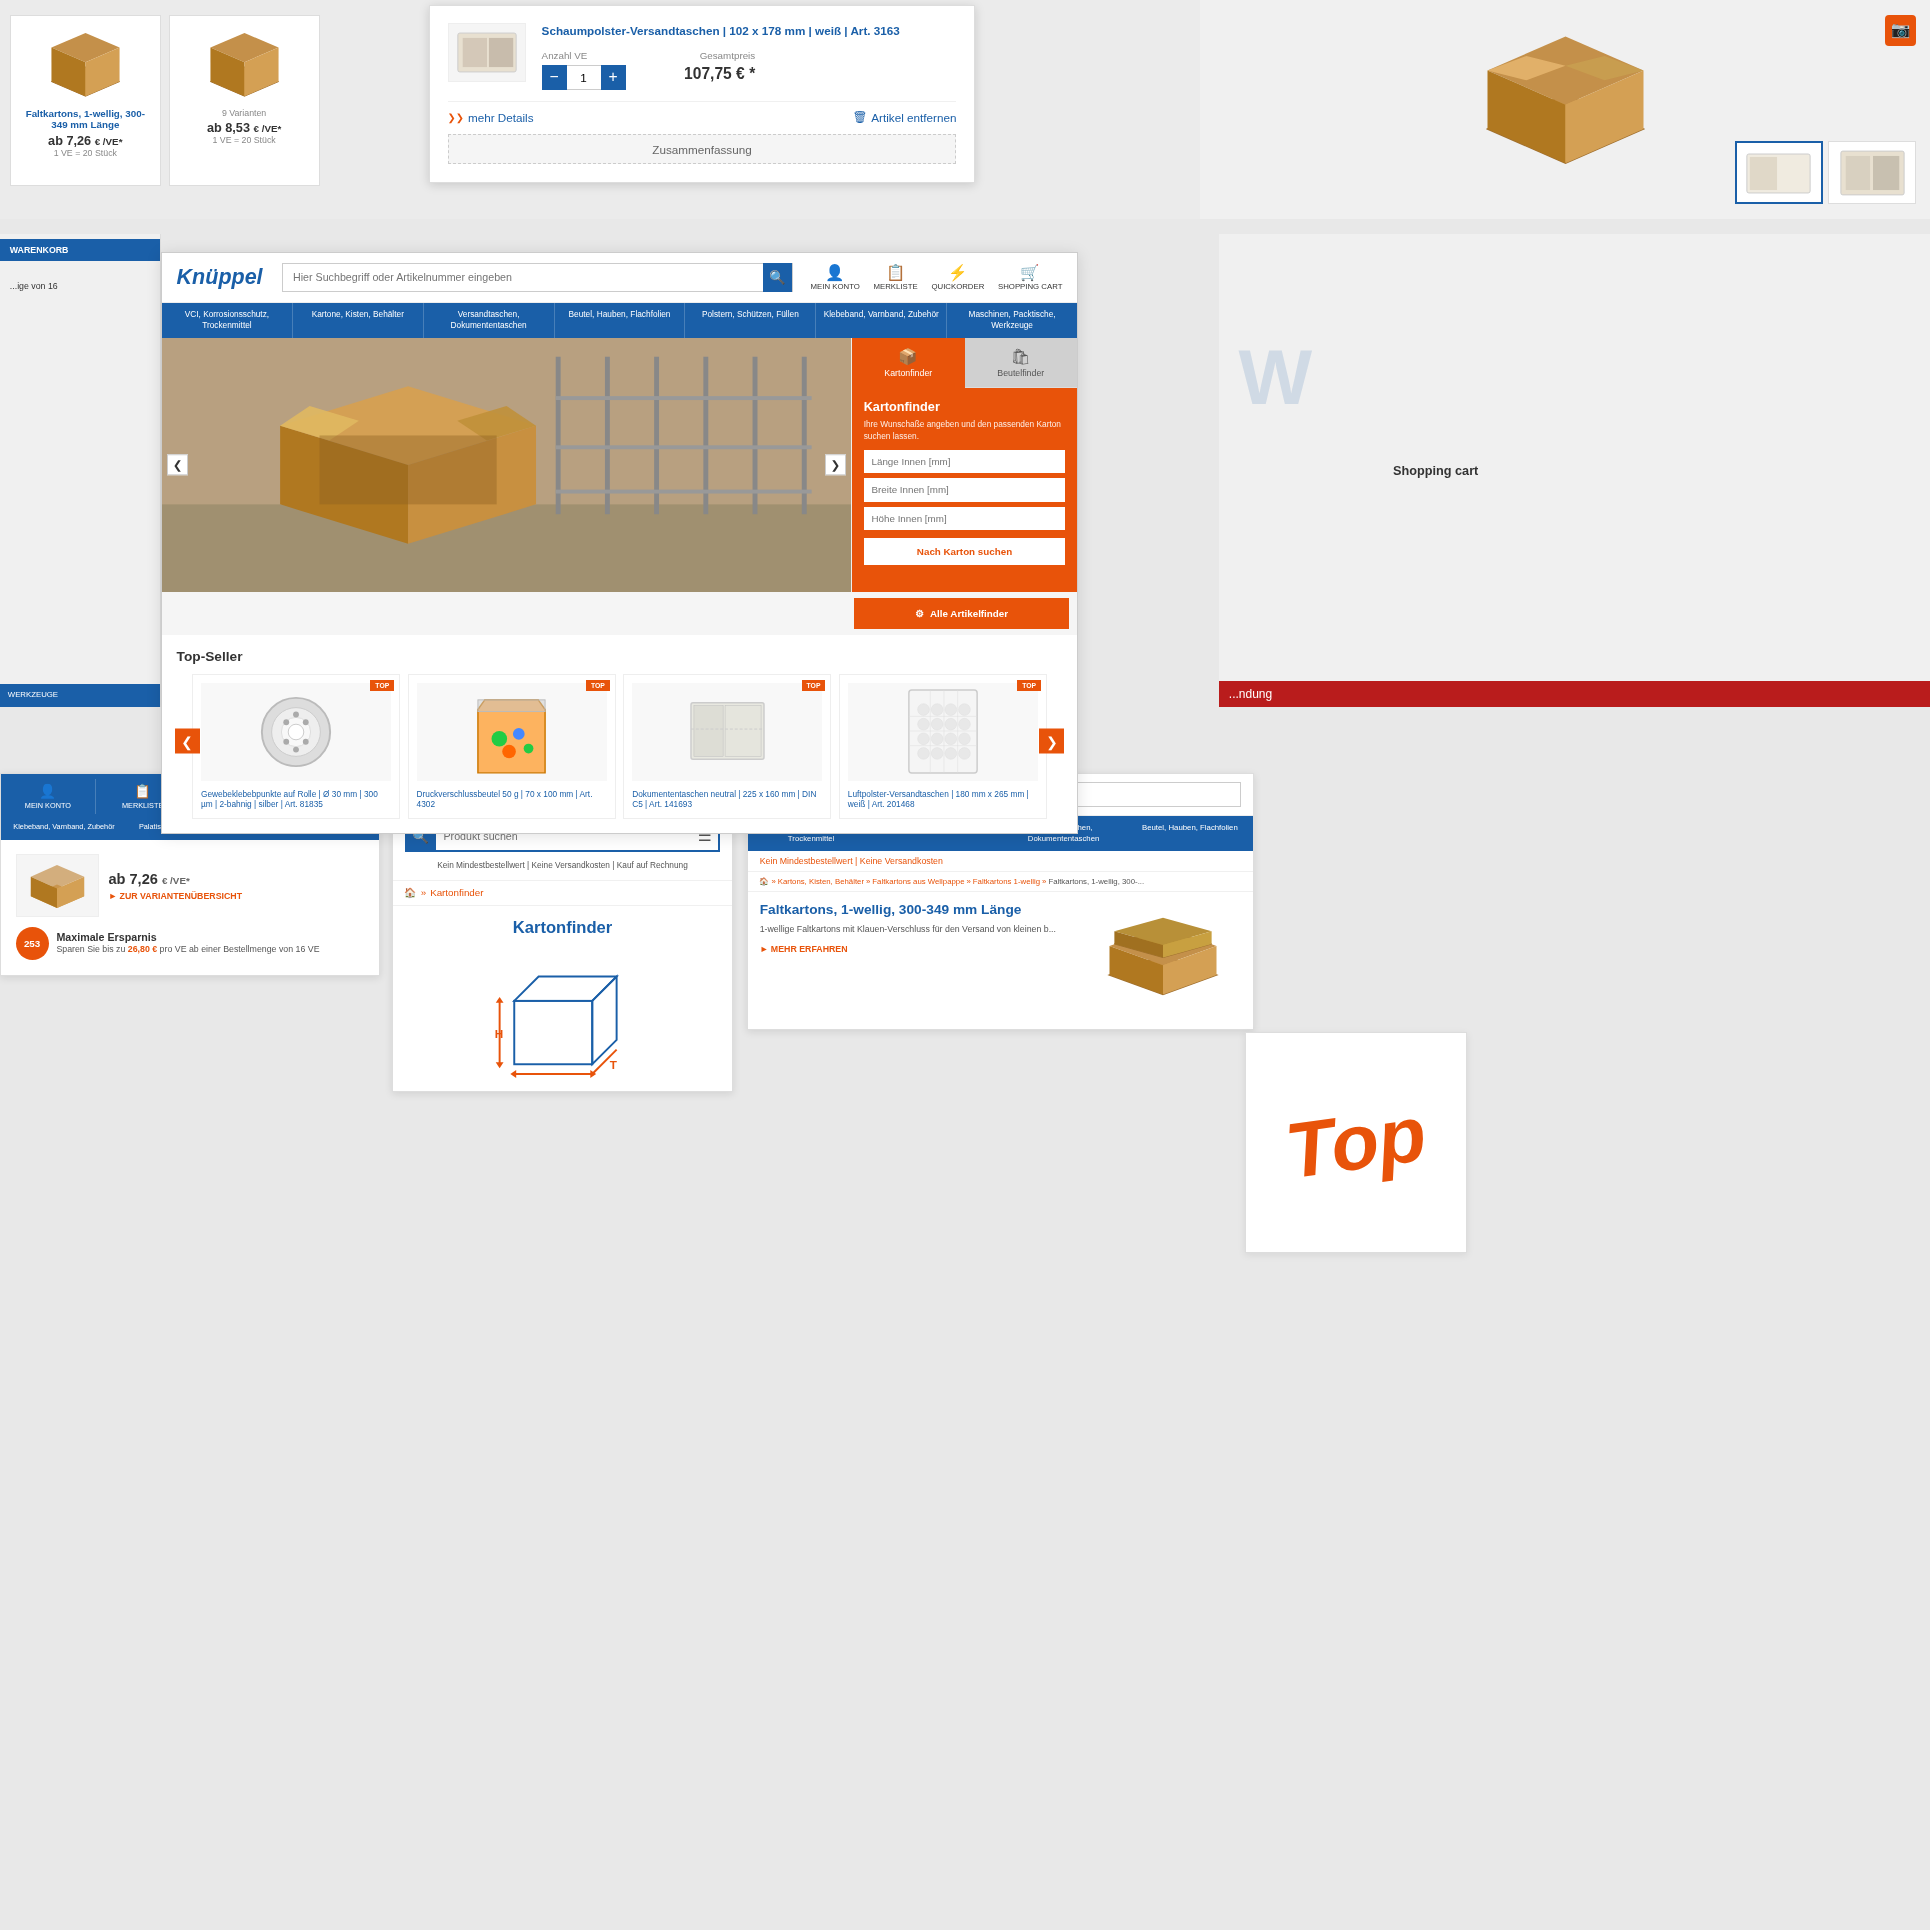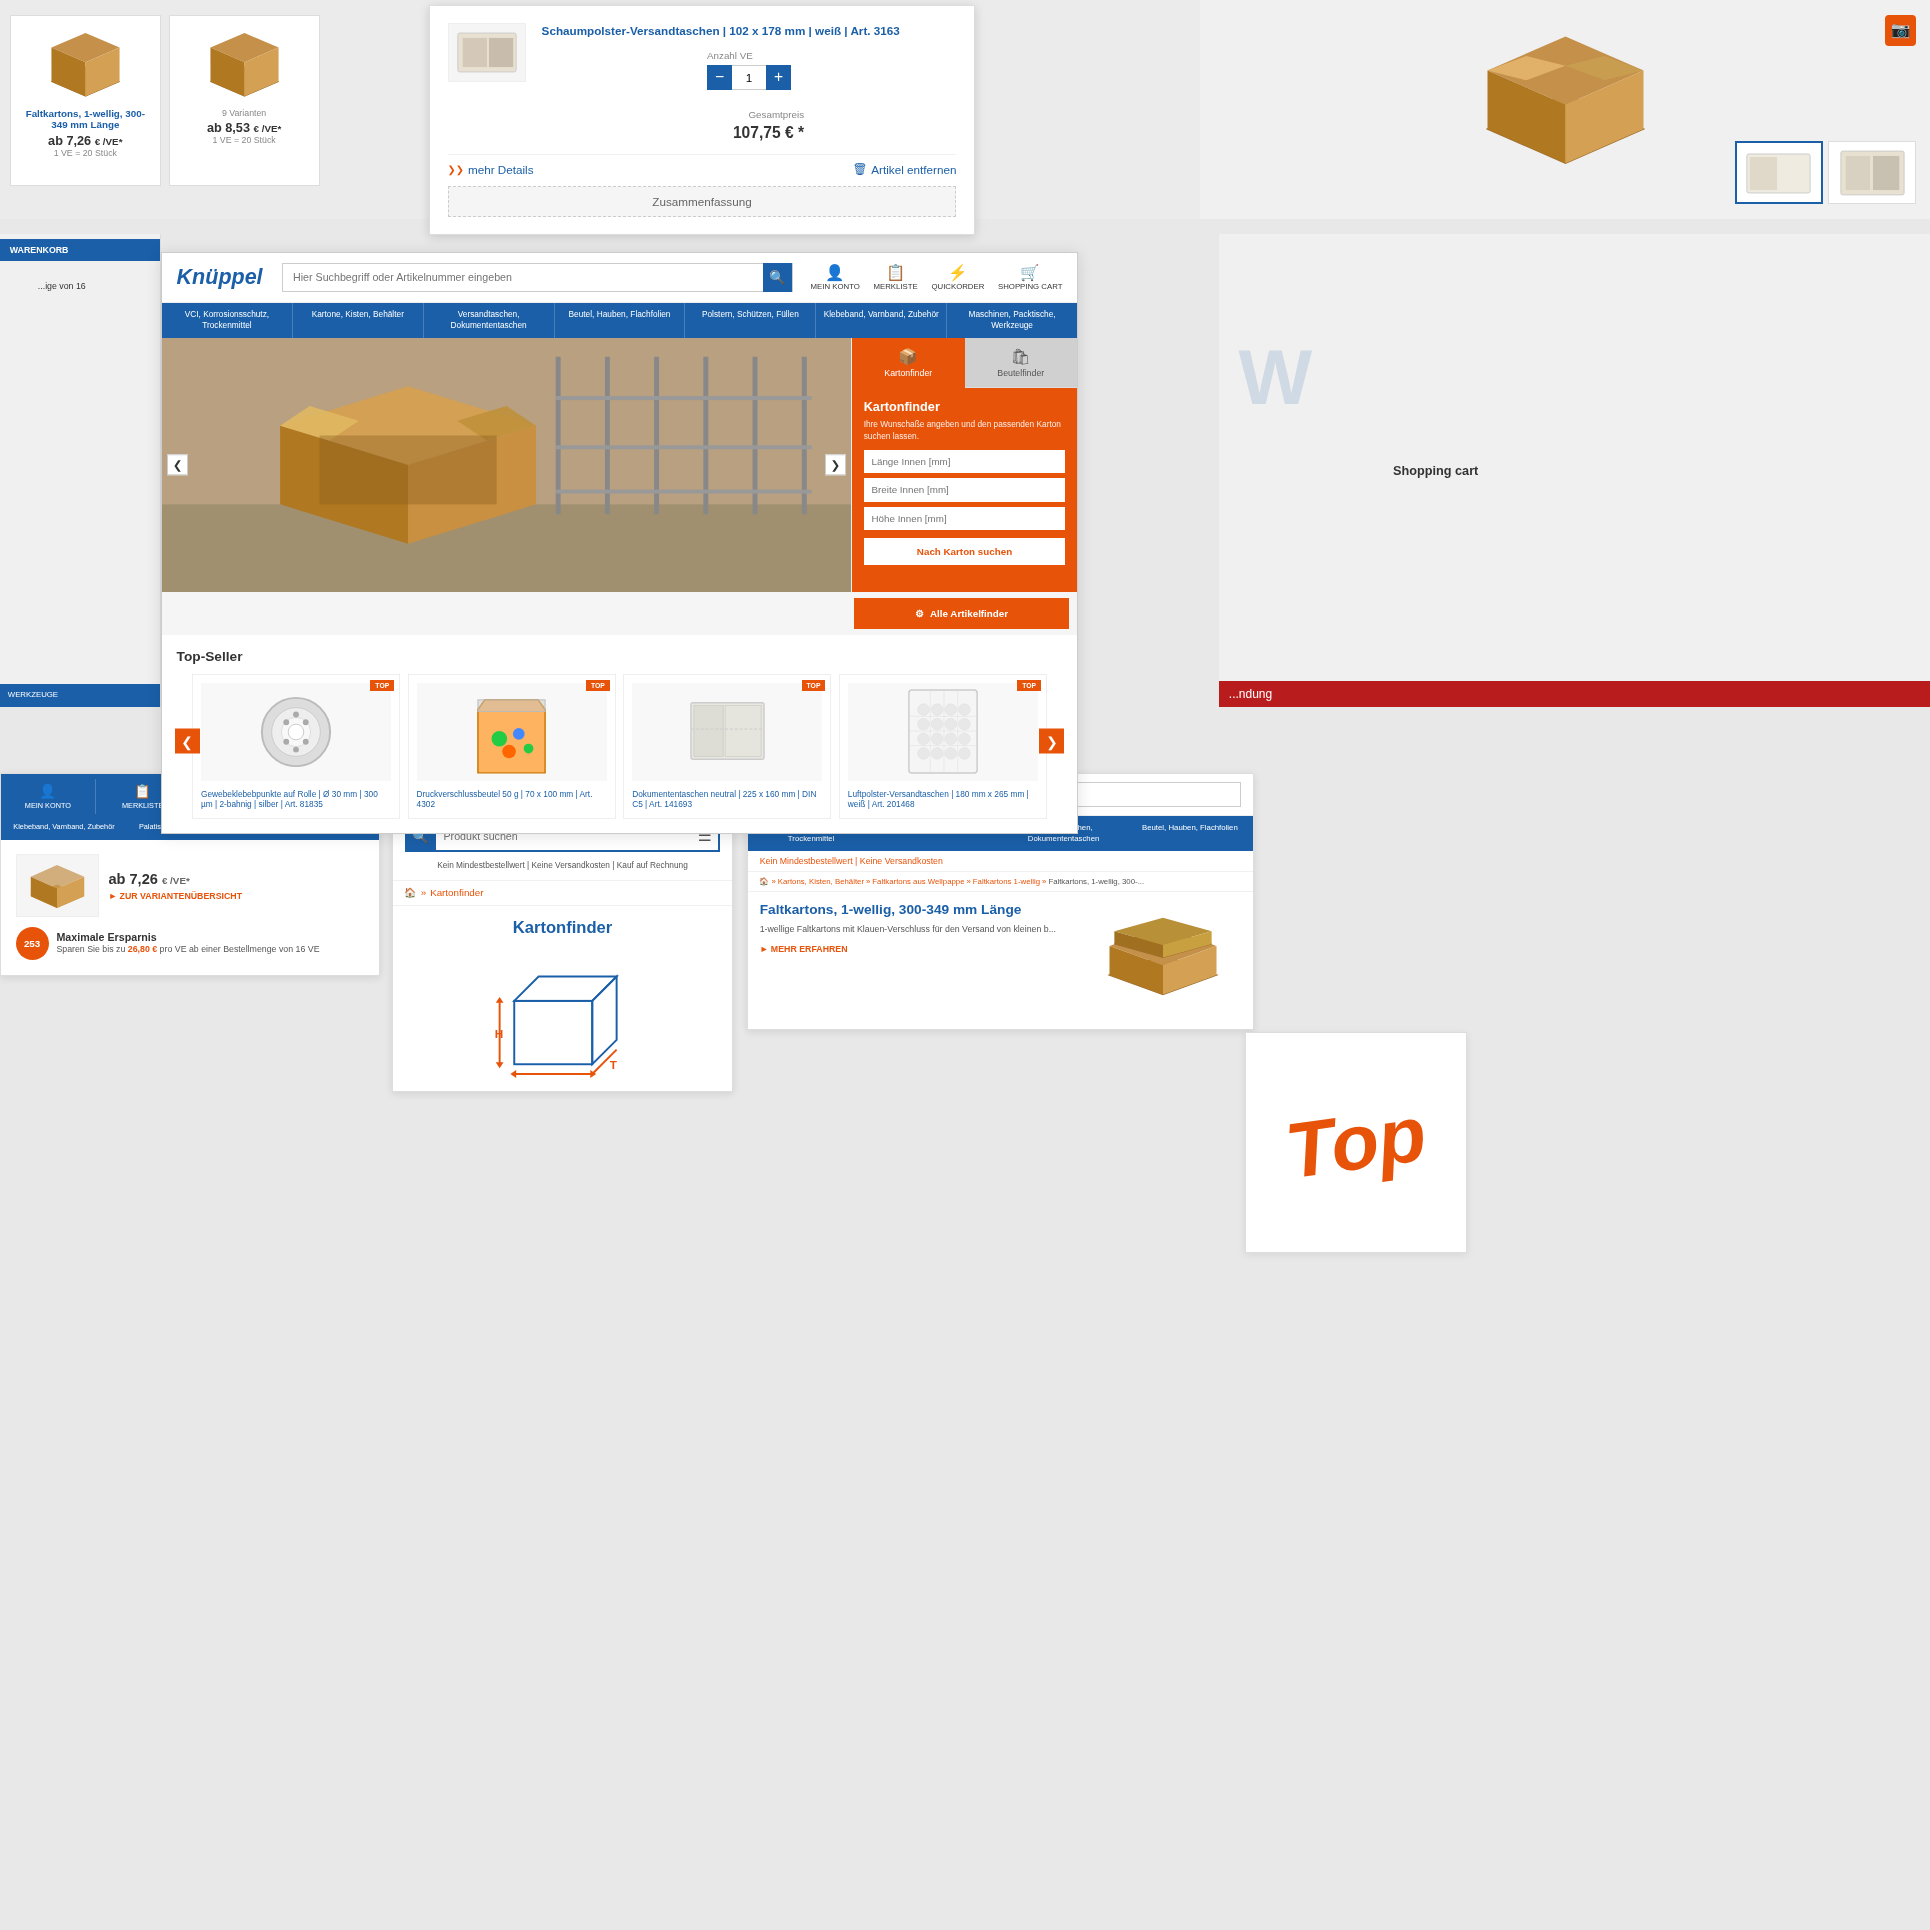--- a/index.html
+++ b/index.html
@@ -56,21 +56,21 @@
     <div style="display:flex;align-items:flex-start;gap:16px;margin-bottom:11.7px;">
       <div style="width:78px;height:59px;background:#f5f5f5;border:1px solid #eee;display:flex;align-items:center;justify-content:center;flex-shrink:0;">
         <svg width="68" height="49" viewBox="0 0 70 50">
           <rect x="5" y="5" width="60" height="40" fill="#e8e0d0" stroke="#ccc" stroke-width="1" rx="2"></rect>
           <rect x="10" y="10" width="25" height="30" fill="#d4c8b8"></rect>
           <rect x="37" y="10" width="25" height="30" fill="#c8bcac"></rect>
         </svg>
       </div>
       <div style="flex:1;">
         <div style="font-size:11.7px;color:#1a5fa8;font-weight:bold;line-height:1.4;margin-bottom:9.8px;">Schaumpolster-Versandtaschen | 102 x 178 mm | weiß | Art. 3163</div>
-        <div style="display:flex;align-items:center;gap:19.5px;flex-direction:column;">
+        <div style="display:flex;align-items:flex-start;gap:19.5px;">
           <div style="display:flex;flex-direction:column;">
             <div style="font-size:9.8px;color:#888;margin-bottom:3.9px;">Anzahl VE</div>
             <div style="display:flex;align-items:center;">
               <button style="width:25px;height:25px;background:#1a5fa8;color:white;border:none;font-size:15.6px;cursor:pointer;display:flex;align-items:center;justify-content:center;">−</button>
               <input type="text" value="1" style="width: 34px; height: 25px; text-align: center; border-top: 1px solid rgb(204, 204, 204); border-bottom: 1px solid rgb(204, 204, 204); border-image: initial; font-size: 11.7px; border-left: none; border-right: none;">
               <button style="width:25px;height:25px;background:#1a5fa8;color:white;border:none;font-size:15.6px;cursor:pointer;display:flex;align-items:center;justify-content:center;">+</button>
             </div>
           </div>
           <div style="display:flex;flex-direction:column;align-items:flex-end;margin-left:39px;">
             <div style="font-size:9.8px;color:#888;margin-bottom:3.9px;">Gesamtpreis</div>
@@ -123,21 +123,21 @@
         </svg>
       </div>
     </div>
   </div>
 </div>
 
 <div style="position:absolute;top:234px;left:0;width:161px;height:473px;background:#f0f0f0;border-right:1px solid #ddd;overflow:hidden;">
   <div style="background:#1a5fa8;color:white;padding:5.9px 9.8px;font-size:8.8px;font-weight:bold;margin-top:4.9px;">
     WARENKORB
   </div>
-  <div style="padding:9.8px;font-size:9.8px;color:#555;margin-top:9.8px;margin-left:28px;">
+  <div style="padding:9.8px;font-size:9.8px;color:#555;margin-top:9.8px;">
     <div style="font-size:8.8px;color:#333;line-height:1.5;">...ige von 16</div>
   </div>
 
   <div style="position:absolute;bottom:0;left:0;width:100%;background:#1a5fa8;color:white;font-size:7.8px;padding:5.9px 7.8px;line-height:1.5;">
     WERKZEUGE
   </div>
 </div>
 
 <div style="position:absolute;top:234px;right:0;width:712px;height:473px;background:#f0f0f0;overflow:hidden;display:flex;align-items:flex-start;justify-content:center;">
 

